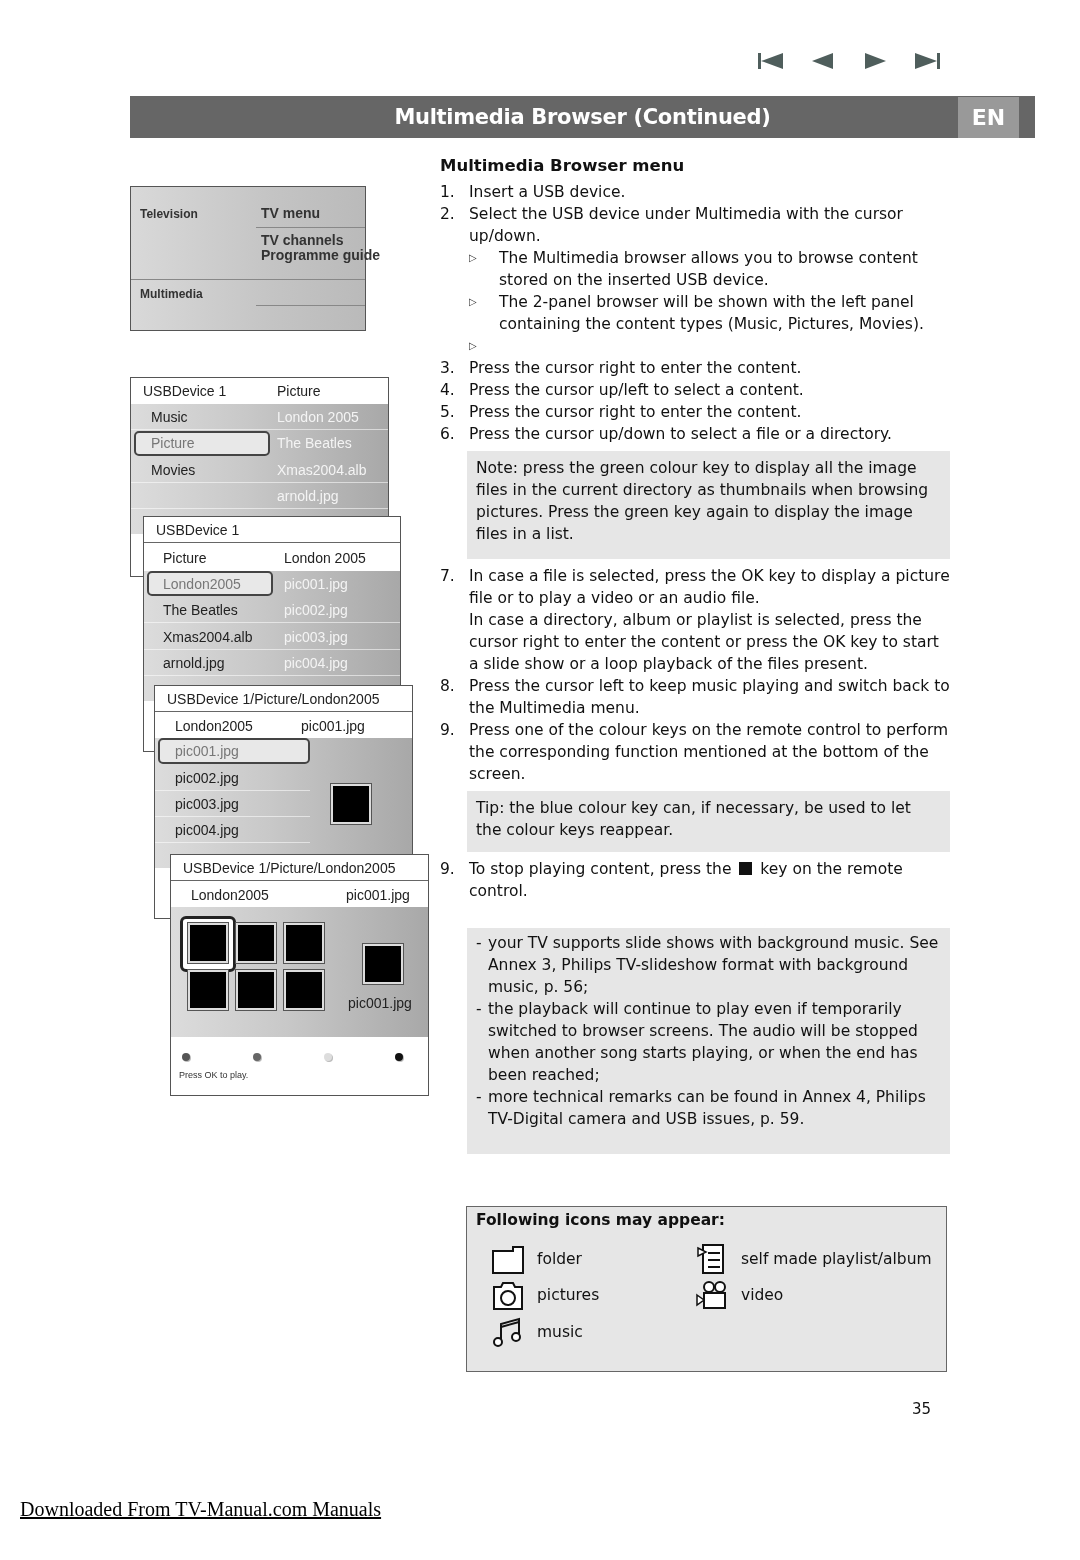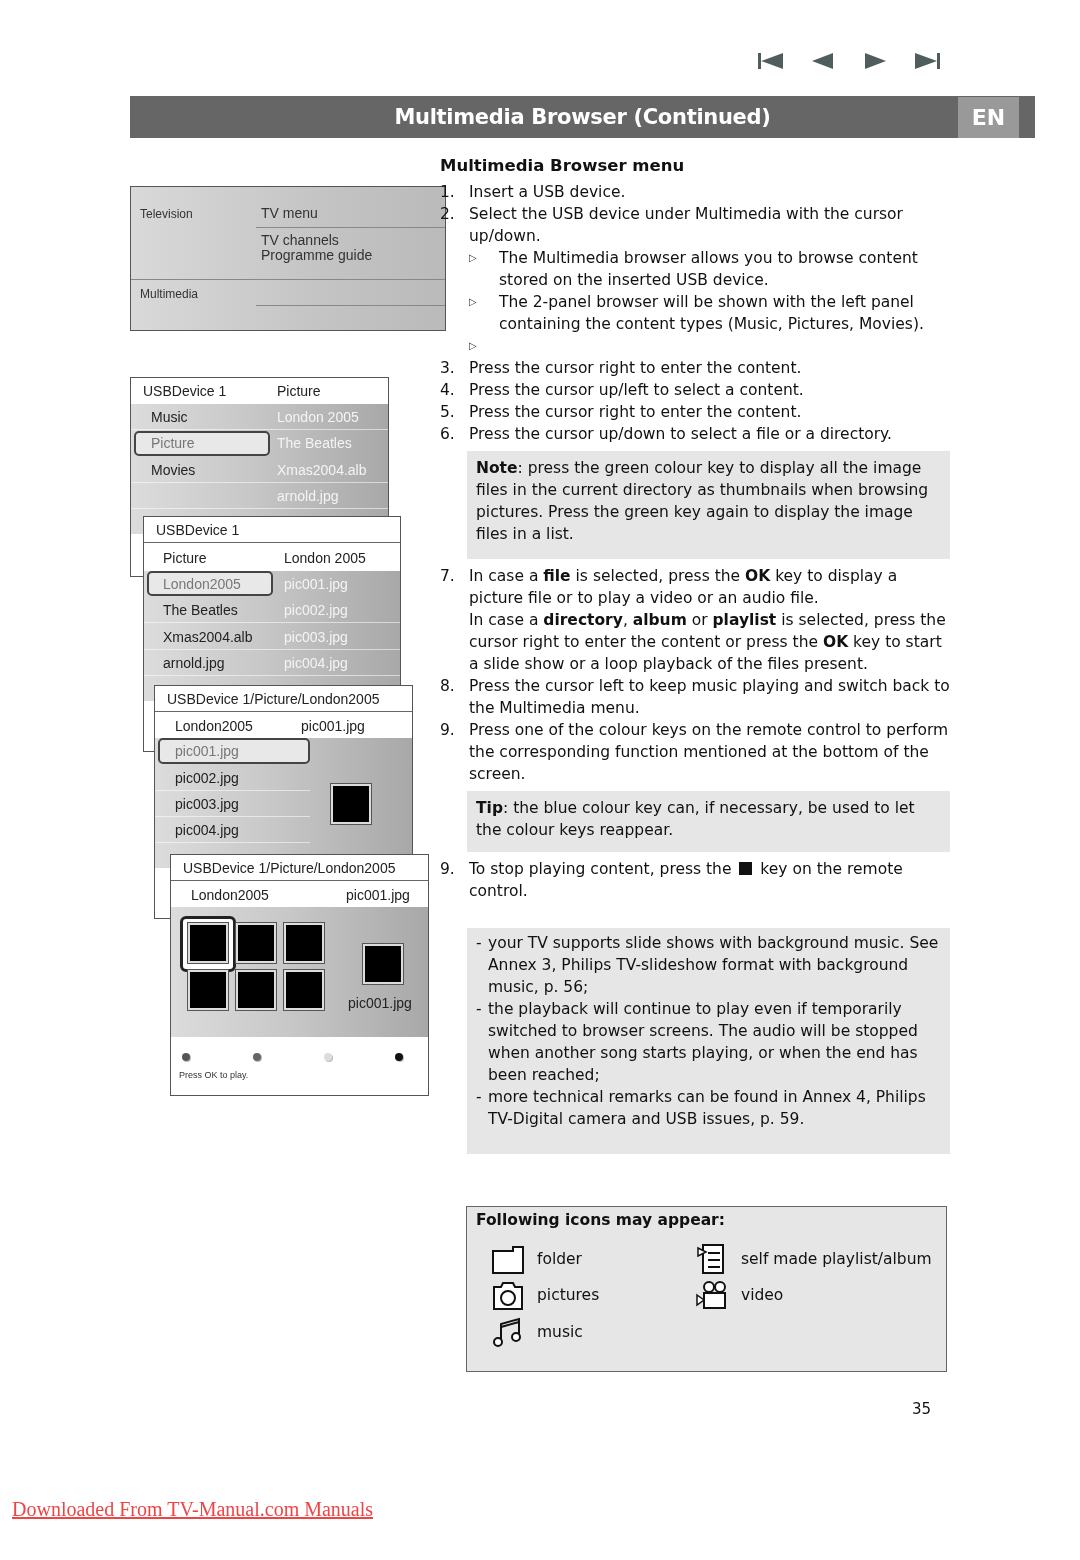--- a/index.html
+++ b/index.html
@@ -13,21 +13,21 @@
 
   
   .header-bar { position: absolute; left: 130px; top: 96px; width: 905px; height: 42px; background: #666666; display: flex; align-items: center; justify-content: center; }
   .header-bar .title { color: #fff; font-family: "DejaVu Sans", sans-serif; font-weight: bold; font-size: 21px; letter-spacing: -0.3px; }
   .lang-badge { position: absolute; left: 958px; top: 97px; width: 61px; height: 41px; background: #999999; color: #fff; font-weight: bold; font-size: 22px; display: flex; align-items: center; justify-content: center; }
 
   
   .panel { position: absolute; font-family: "Liberation Sans", sans-serif; border: 1px solid #555; }
   .grad { background: linear-gradient(90deg, #dcdcdc 0%, #c8c8c8 45%, #a8a8a8 100%); }
 
-  .tv-menu { left: 130px; top: 186px; width: 316px; height: 145px; background: linear-gradient(90deg, #d9d9d9, #c4c4c4 60%, #bababa); }
+  .tv-menu { left: 130px; top: 186px; width: 236px; height: 145px; background: linear-gradient(90deg, #d9d9d9, #c4c4c4 60%, #bababa); font-weight: bold; }
   .tv-menu .cat { position: absolute; font-size: 12px; color: #333; }
   .tv-menu .item { position: absolute; left: 125px; width: 163px; font-size: 14px; color: #333; padding-left: 5px; }
   .tv-menu .line { position: absolute; background: #888; height: 1px; }
 
   .p1 { left: 130px; top: 377px; width: 259px; height: 200px; background: #fff; }
   .p2 { left: 143px; top: 516px; width: 258px; height: 236px; background: #fff; }
   .p3 { left: 154px; top: 685px; width: 259px; height: 234px; background: #fff; }
   .p4 { left: 170px; top: 854px; width: 259px; height: 242px; background: #fff; }
 
   .ph { position: absolute; left: 0; right: 0; top: 0; height: 26px; font-size: 14px; color: #222; display: flex; align-items: center; }
@@ -46,32 +46,32 @@
   .dot { position: absolute; width: 8px; height: 8px; border-radius: 50%; }
 
   
   .text { position: absolute; left: 440px; top: 155px; width: 510px; font-family: "DejaVu Sans", sans-serif; font-size: 15.5px; line-height: 22px; color: #111; }
   .h2 { font-weight: bold; font-size: 16.5px; margin-bottom: 4px; }
   .step { display: flex; }
   .step .num { width: 29px; flex: none; }
   .sub { display: flex; padding-left: 29px; }
   .sub .tri { width: 30px; flex: none; font-size: 10px; color: #333; }
   .box { background: #e6e6e6; margin-left: 27px; padding: 6px 10px 14px 9px; margin-top: 6px; margin-bottom: 6px; }
-  b { font-weight: bold; }
+  b { font-weight: normal; }
   .stopsq { display: inline-block; width: 13px; height: 13px; background: #111; vertical-align: -1px; margin: 0 3px; }
   .notes-line { display: flex; }
   .notes-line .dash { width: 12px; flex: none; }
 
   .icons-box { position: absolute; left: 466px; top: 1206px; width: 481px; height: 166px; background: #e6e6e6; border: 1px solid #666; font-family: "DejaVu Sans", sans-serif; font-size: 15.5px; }
   .icons-box .ttl { position: absolute; left: 9px; top: 4px; font-weight: bold; }
   .ic { position: absolute; display: flex; align-items: center; }
   .ic svg { width: 34px; height: 32px; margin-right: 12px; }
 
   .page-num { position: absolute; left: 912px; top: 1400px; font-family: "DejaVu Sans", sans-serif; font-size: 15px; }
-  .footer-link { position: absolute; left: 12px; top: 1498px; font-family: "Liberation Serif", serif; font-size: 20px; color: #ef4444; text-decoration: underline; cursor: pointer; text-align: center; }
+  .footer-link { position: absolute; left: 20px; top: 1498px; font-family: "Liberation Serif", serif; font-size: 20px; color: #000000; text-decoration: underline; cursor: pointer; text-align: center; }
 </style>
 </head>
 <body>
 
 <div class="nav">
   <div class="btn">
     <svg width="28" height="18" viewBox="0 0 28 18">
         <rect x="1" y="1" width="3" height="16" fill="#4f5e5c"></rect>
         <polygon points="26,1 26,17 4,9" fill="#4f5e5c"></polygon>
       </svg>

